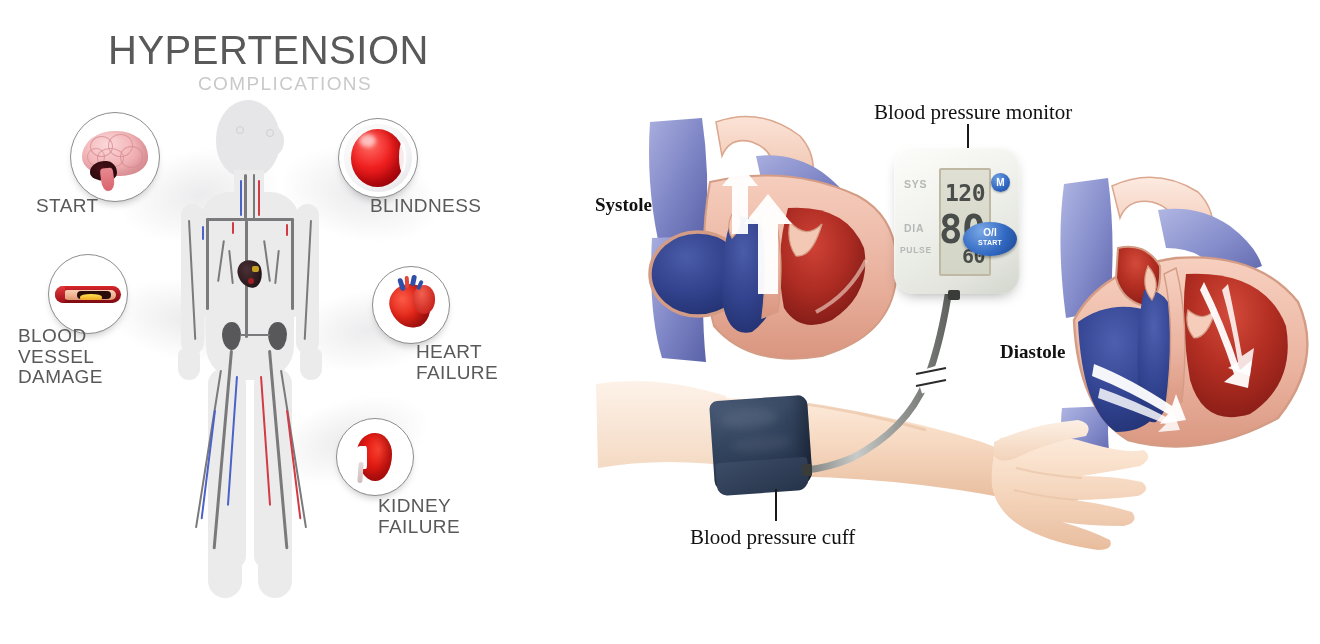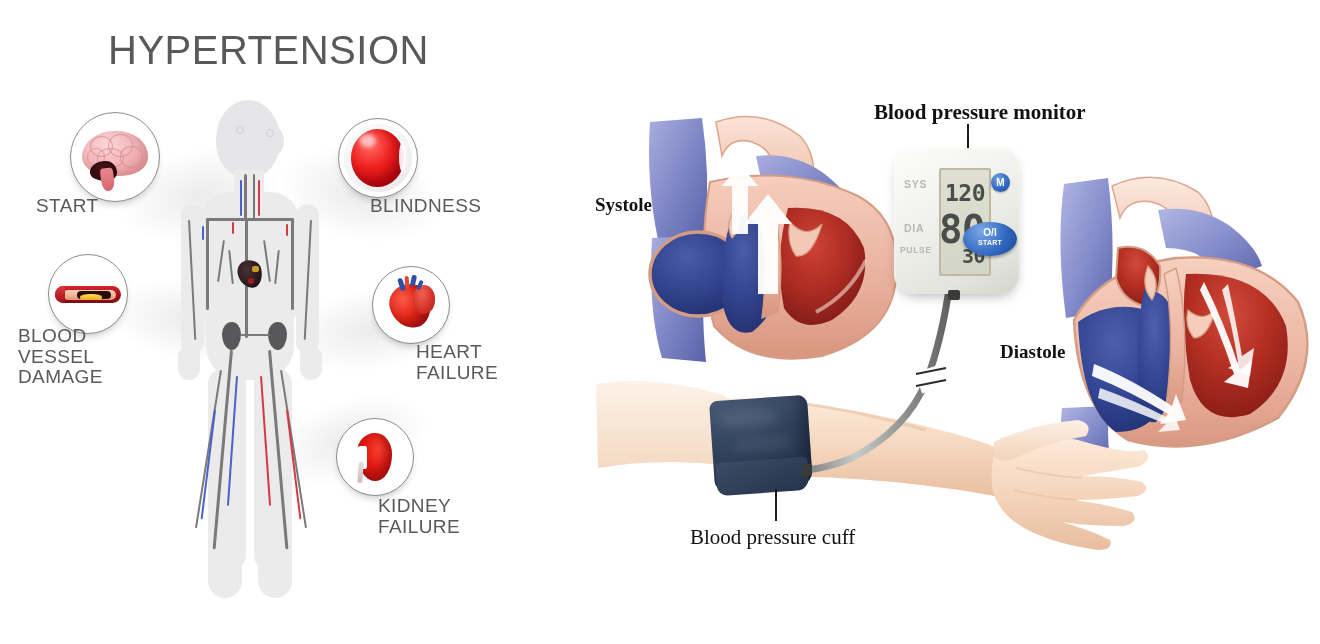--- a/index.html
+++ b/index.html
@@ -167,21 +167,21 @@
     transform: rotate(-12deg);
   }
 
   
   .rlabel {
     position:absolute; font-family: "Liberation Serif", serif;
     color:#111111; white-space:nowrap;
   }
   #label-systole  { left: 595px; top: 194px; font-size: 19px; font-weight: 700; }
   #label-diastole { left: 1000px; top: 341px; font-size: 19px; font-weight: 700; }
-  #label-monitor  { left: 874px; top: 100px; font-size: 21px; font-weight: 700; }
+  #label-monitor  { left: 874px; top: 100px; font-size: 21px; font-weight: 400; }
   #label-cuff     { left: 690px; top: 525px; font-size: 21px; font-weight: 400; }
   .leader { position:absolute; background:#1a1a1a; width:1.6px; }
 
   
   #bp-monitor {
     position:absolute; left: 894px; top: 146px; width: 126px; height: 148px;
     border-radius: 20px;
     background: linear-gradient(150deg,#fdfdfb 0%, #f2f3ee 38%, #e2e4dd 78%, #d3d6cd 100%);
     box-shadow: 0 6px 14px -6px rgba(0,0,0,0.38), inset 0 2px 3px rgba(255,255,255,0.9);
   }
@@ -238,20 +238,21 @@
   
   .hx { position:absolute; }
 </style>
 </head>
 <body>
 
 <div class="panel" id="left-panel">
 
   <div id="title-block">
     <div id="main-title">HYPERTENSION</div>
+    <div id="sub-title">COMPLICATIONS</div>
   </div>
 
   <div class="ray" style="left:120px; top:150px; width:160px; height:90px; transform:rotate(-12deg);"></div>
   <div class="ray" style="left:280px; top:150px; width:160px; height:90px; transform:rotate(12deg);"></div>
   <div class="ray" style="left:110px; top:280px; width:160px; height:80px; transform:rotate(8deg);"></div>
   <div class="ray" style="left:290px; top:290px; width:160px; height:80px; transform:rotate(-8deg);"></div>
   <div class="ray" style="left:270px; top:400px; width:160px; height:80px; transform:rotate(-16deg);"></div>
 
   <div id="figure-wrap">
 
@@ -534,21 +535,21 @@
   <line x1="116" y1="92" x2="146" y2="86" stroke="#2b2b2b" stroke-width="2"></line>
   <line x1="116" y1="104" x2="146" y2="98" stroke="#2b2b2b" stroke-width="2"></line>
 
   <rect x="2" y="182" width="10" height="12" rx="2" fill="#3a3c3a"></rect>
 </svg>
 
 <div id="bp-monitor">
   <div id="bp-screen">
     <div class="bp-digit" style="top: 10px;  font-size: 23px;">120</div>
     <div class="bp-digit" style="top: 37px; font-size: 39px;">80</div>
-    <div class="bp-digit" style="top: 74px; font-size: 20px;">30</div>
+    <div class="bp-digit" style="top: 74px; font-size: 20px;">60</div>
   </div>
   <div class="bp-row-label" style="top: 32px;">SYS</div>
   <div class="bp-row-label" style="top: 64px; margin-top: 12px;">DIA</div>
   <div class="bp-row-label" style="top: 99px; left: 6px; font-size: 8.5px;">PULSE</div>
   <div id="bp-btn-m">M</div>
   <div id="bp-btn-start">
     <span class="l1">O/I</span>
     <span class="l2">START</span>
   </div>
 

